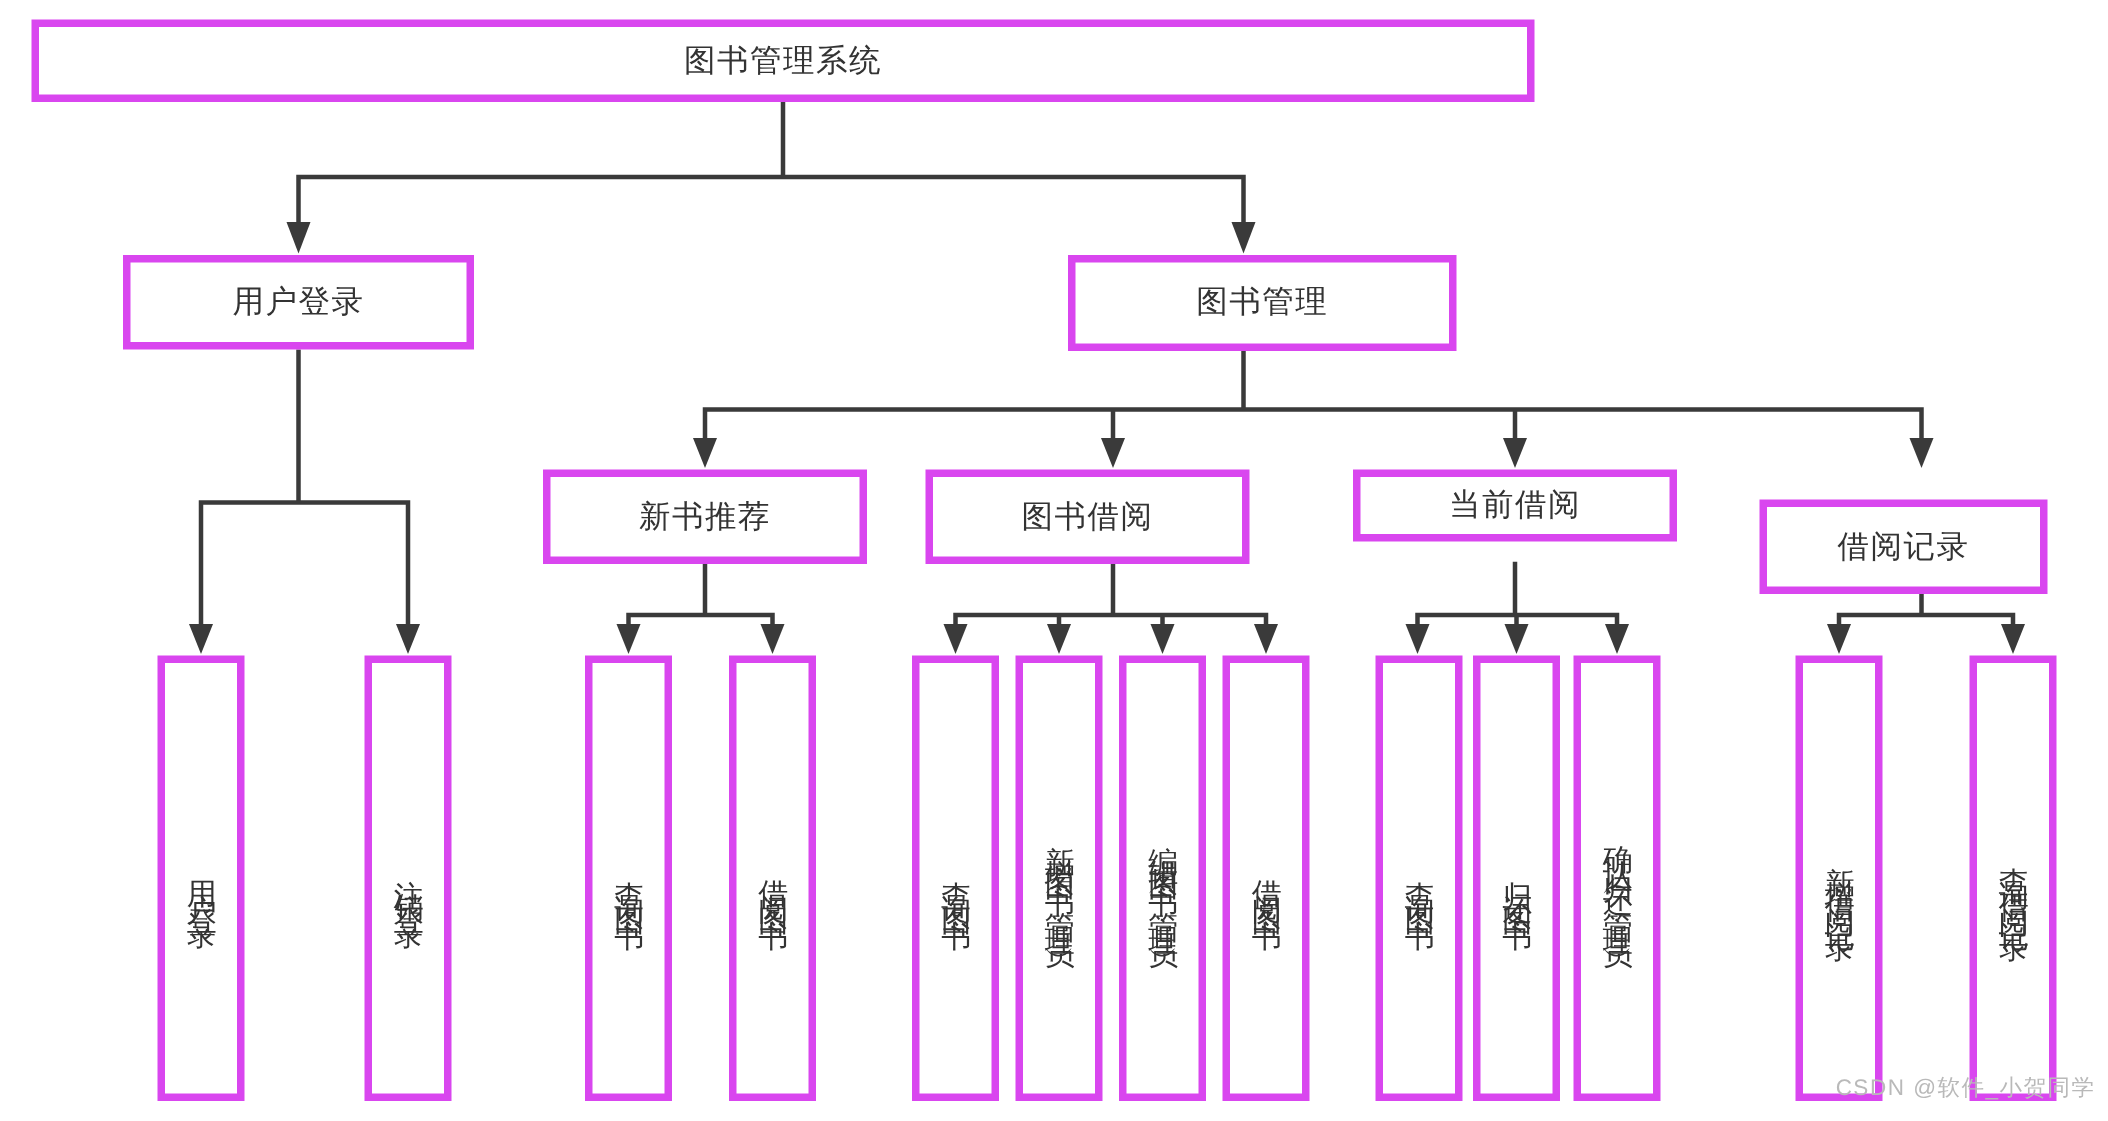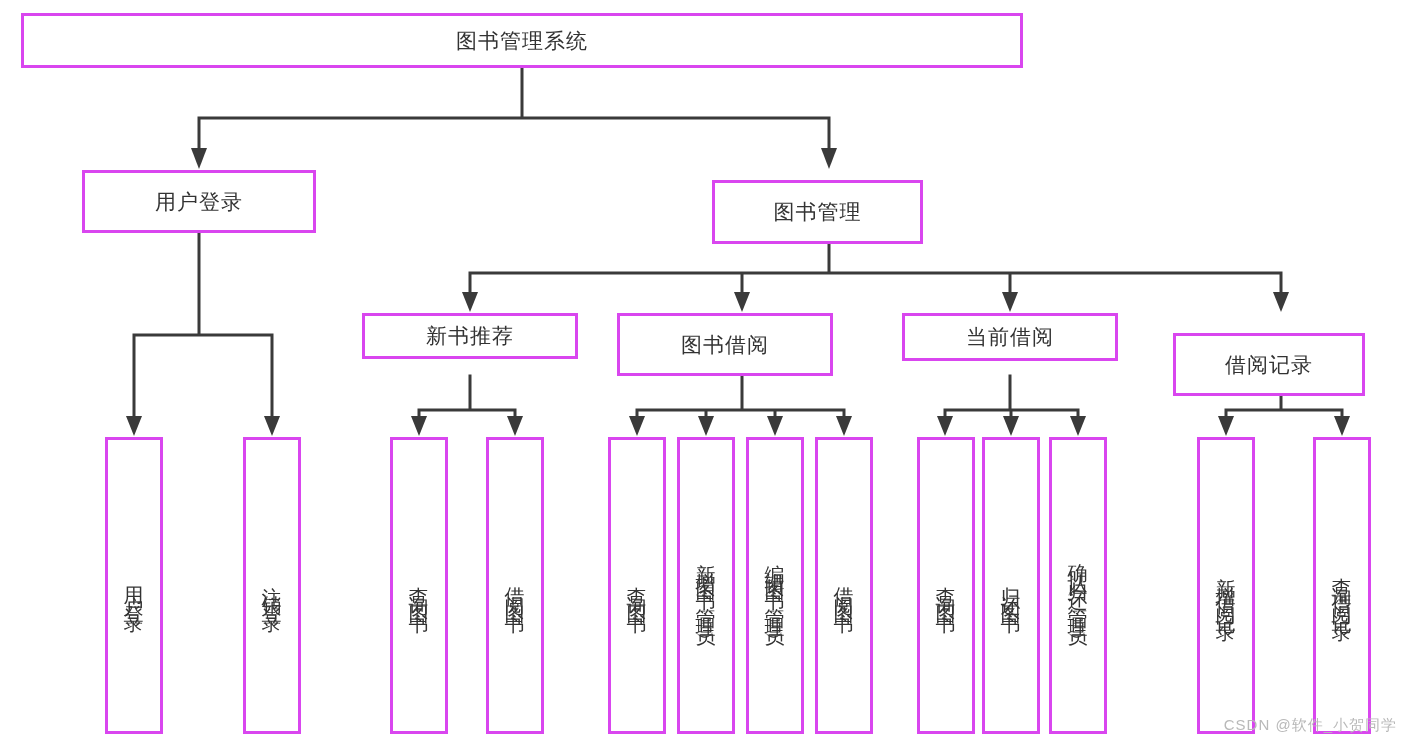--- a/index.html
+++ b/index.html
@@ -18,21 +18,21 @@
   .connectors {
     position: absolute;
     left: 0;
     top: 0;
     width: 1405px;
     height: 747px;
   }
   .node {
     position: absolute;
     box-sizing: border-box;
-    border: 3px solid #d946ef;
+    border: 5px solid #d946ef;
     background: #ffffff;
     display: flex;
     align-items: center;
     justify-content: center;
     color: #333333;
     font-size: 21px;
     letter-spacing: 1px;
     text-align: center;
     line-height: 1.2;
   }
@@ -102,23 +102,23 @@
       <polygon points="1070,416 1086,416 1078,436"></polygon>
 
       <polygon points="1218,416 1234,416 1226,436"></polygon>
       <polygon points="1334,416 1350,416 1342,436"></polygon>
     </g>
   </svg>
 
   <div class="node" style="left:21px; top:13px; width:1002px; height:55px;">图书管理系统</div>
 
   <div class="node" style="left:82px; top:170px; width:234px; height:63px;">用户登录</div>
-  <div class="node" style="left:712px; top:180px; width:211px; height:64px;">图书管理</div>
+  <div class="node" style="left:712px; top:170px; width:259px; height:64px;">图书管理</div>
 
-  <div class="node" style="left:362px; top:313px; width:216px; height:46px;">新书推荐</div>
+  <div class="node" style="left:362px; top:313px; width:216px; height:63px;">新书推荐</div>
   <div class="node" style="left:617px; top:313px; width:216px; height:63px;">图书借阅</div>
   <div class="node" style="left:902px; top:313px; width:216px; height:48px;">当前借阅</div>
   <div class="node" style="left:1173px; top:313px; width:192px; height:63px;margin-top:20px;">借阅记录</div>
 
   <div class="node leaf" style="left:105px; top:437px; width:58px; height:297px;">用户登录</div>
   <div class="node leaf" style="left:243px; top:437px; width:58px; height:297px;">注销登录</div>
 
   <div class="node leaf" style="left:390px; top:437px; width:58px; height:297px;">查询图书</div>
   <div class="node leaf" style="left:486px; top:437px; width:58px; height:297px;">借阅图书</div>
 

